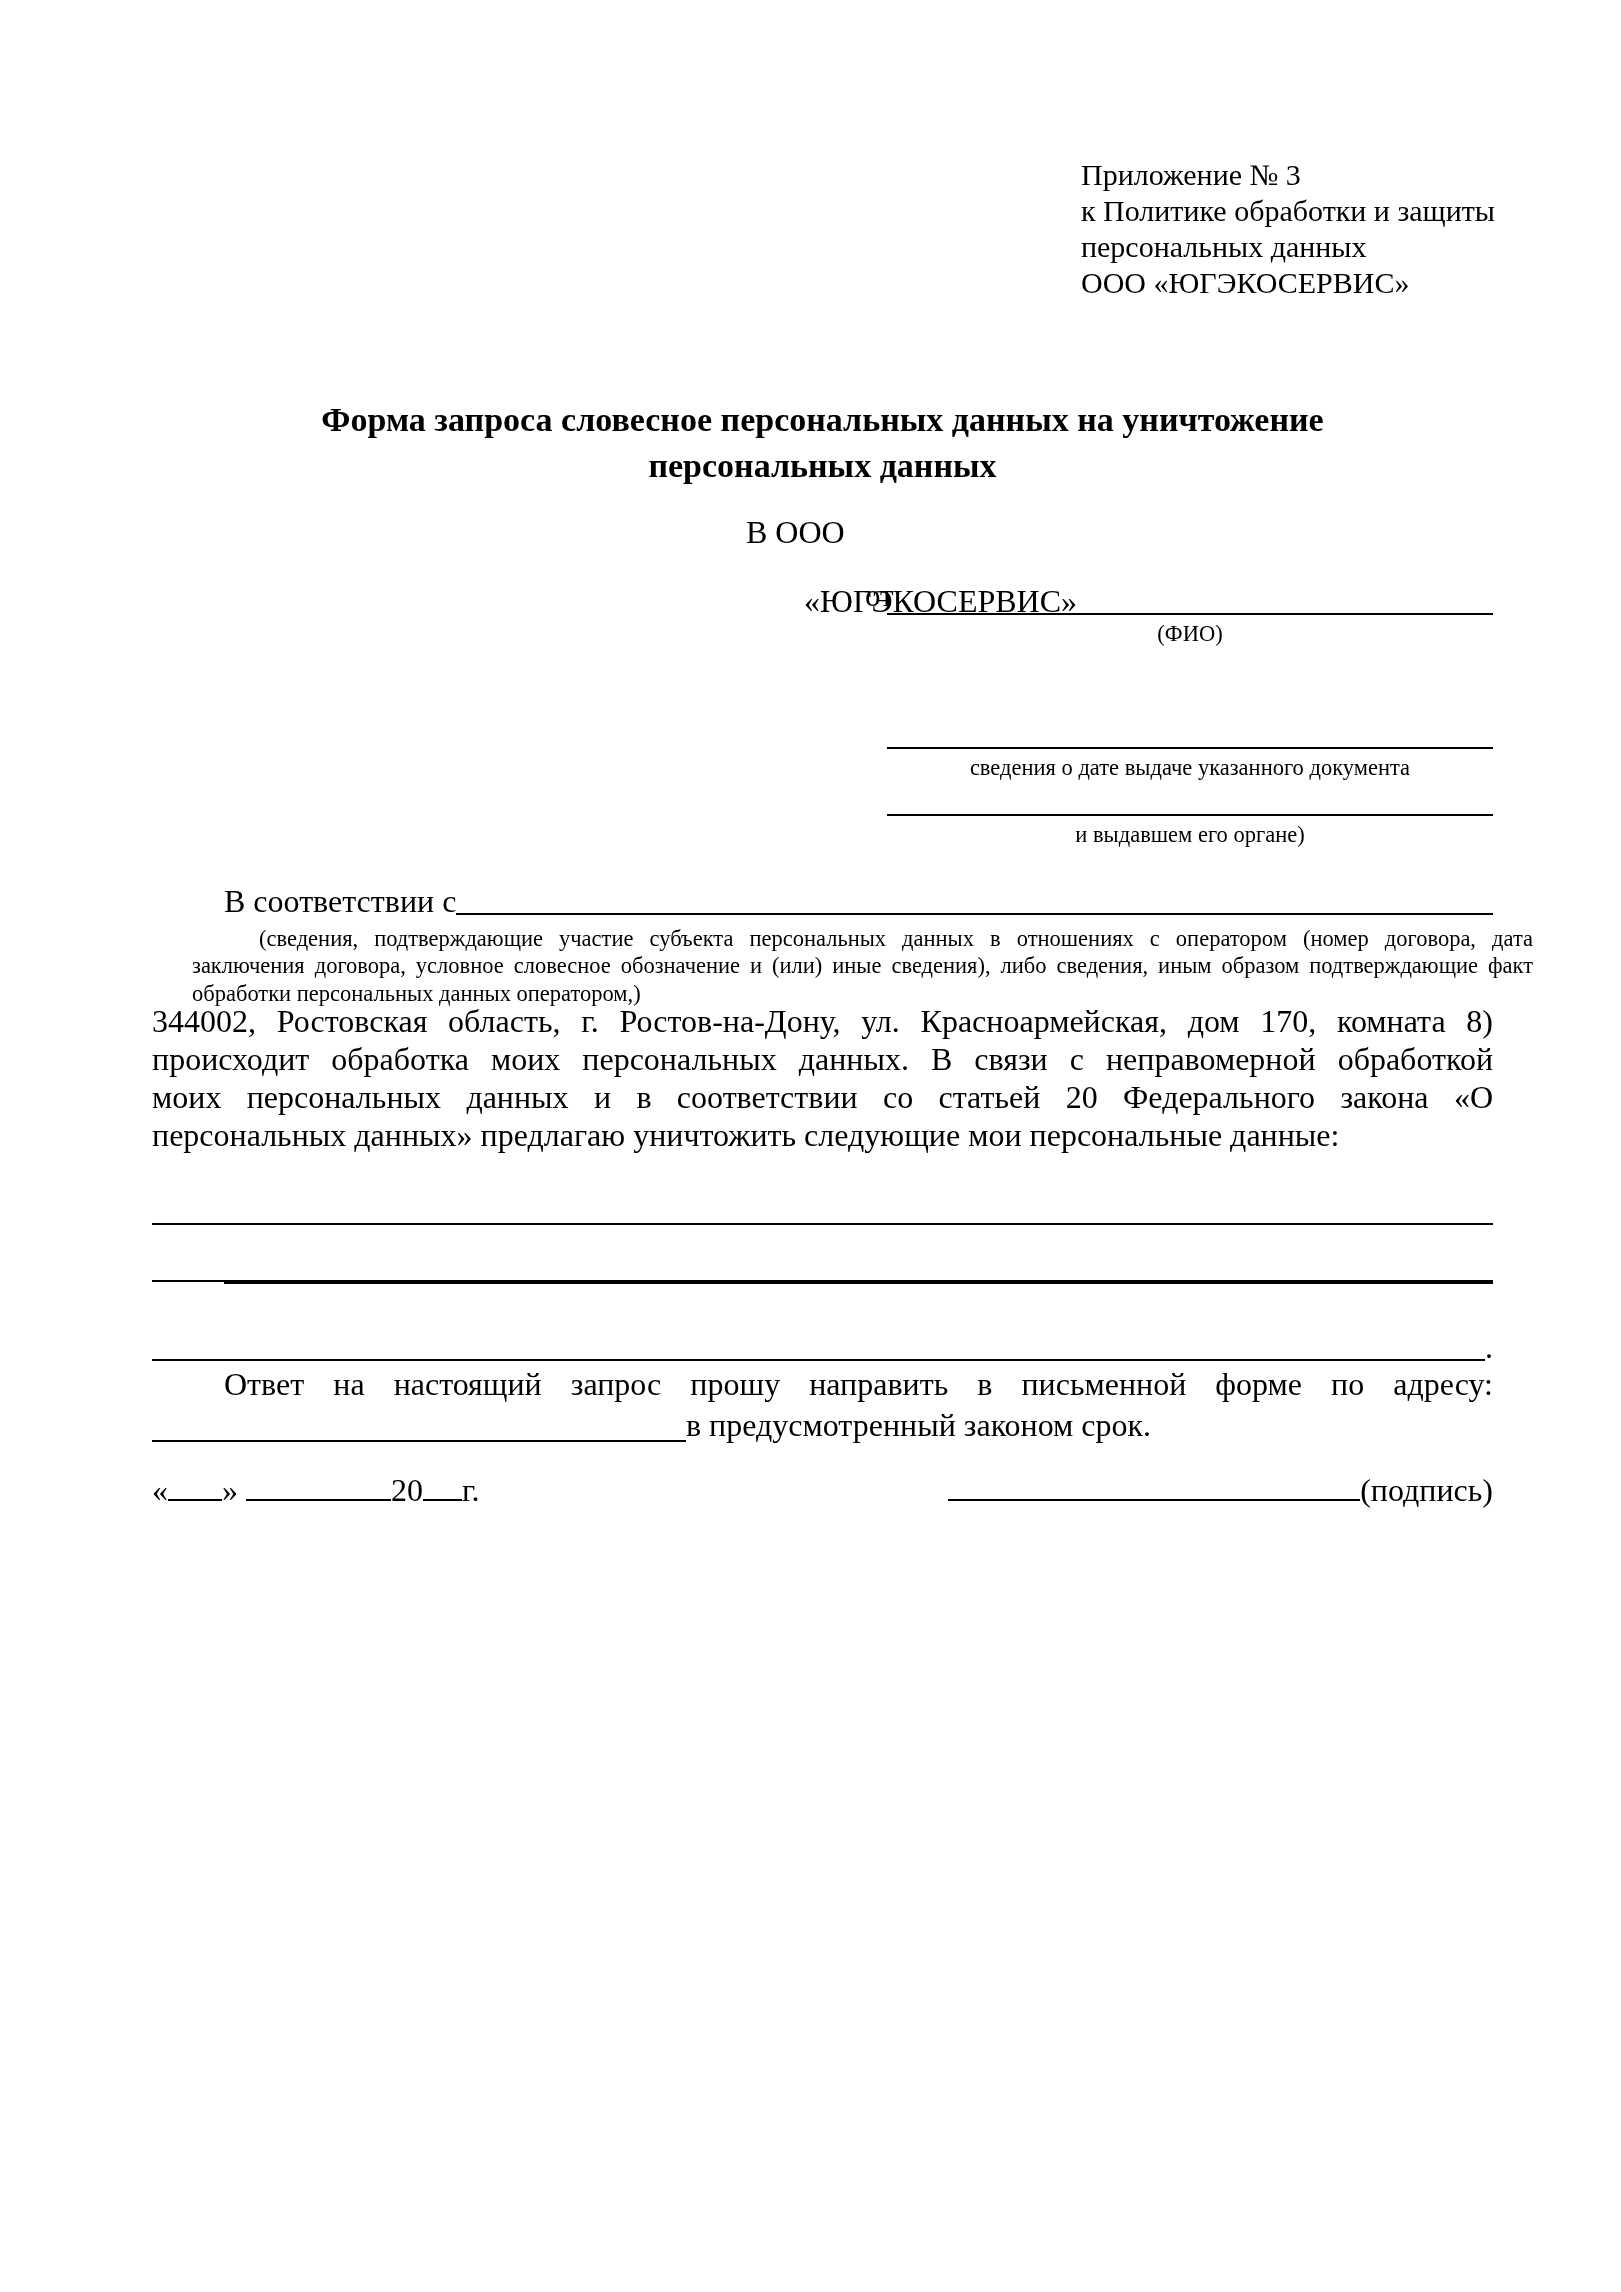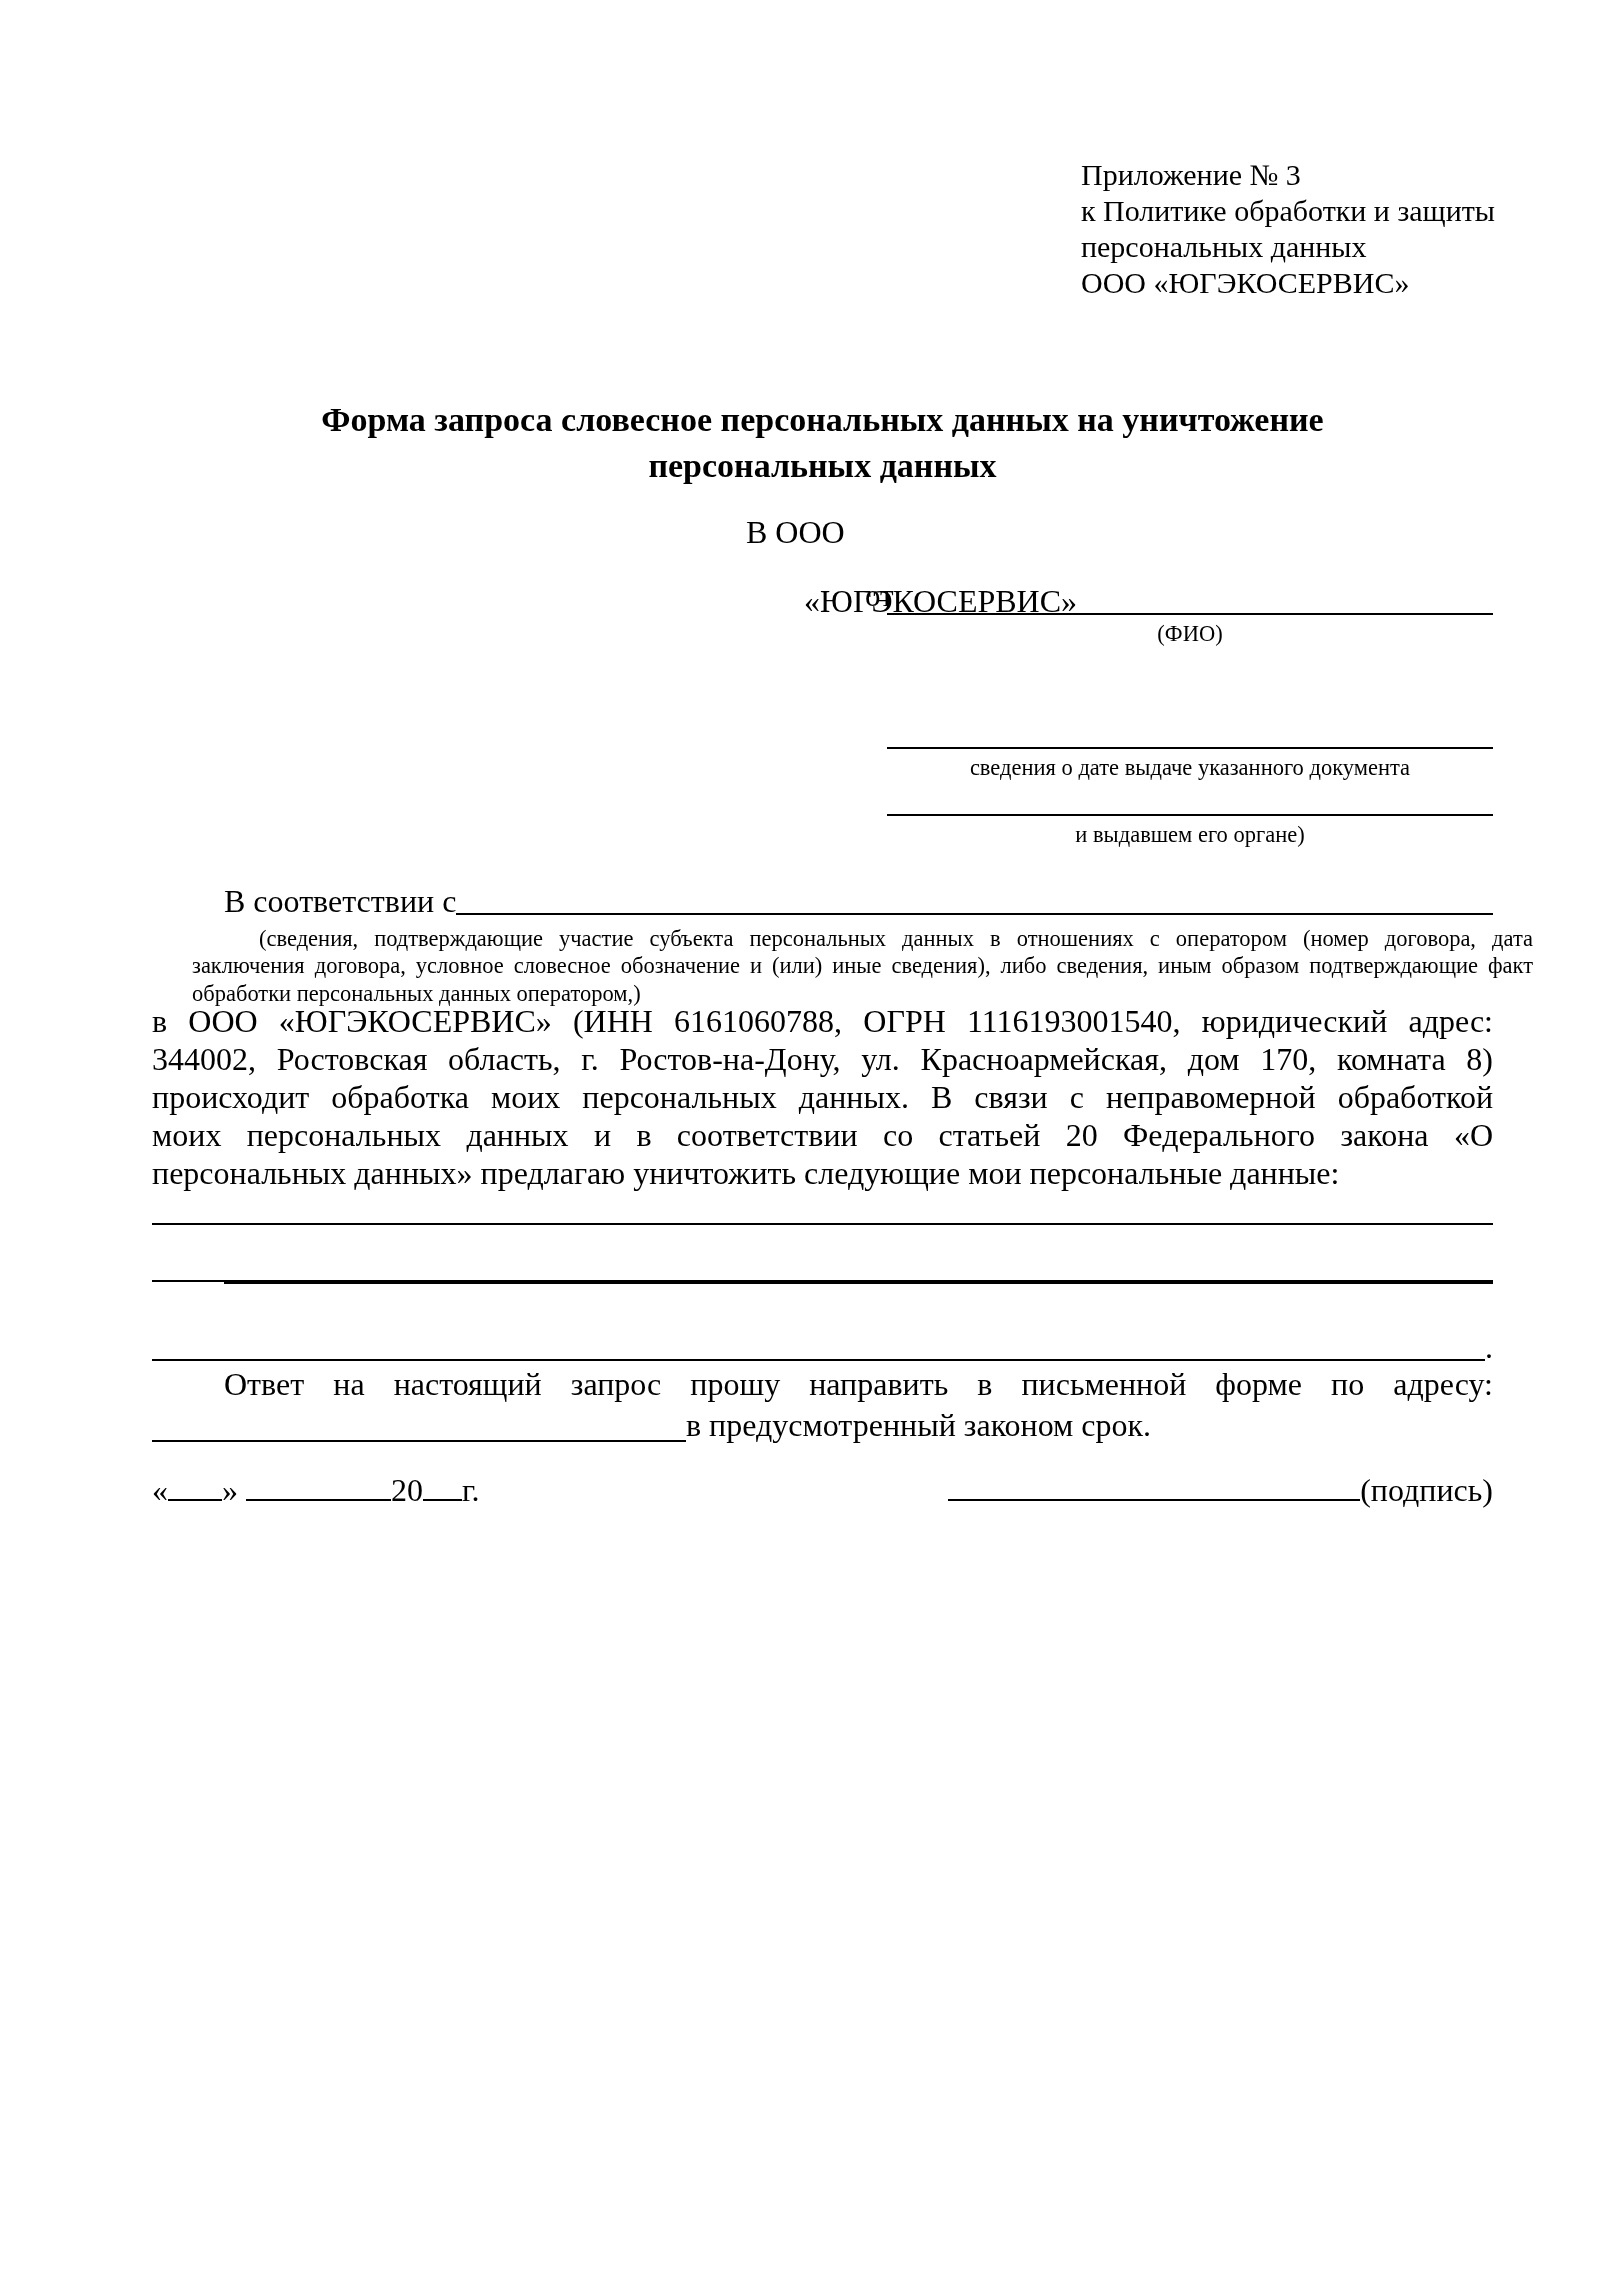--- a/index.html
+++ b/index.html
@@ -187,21 +187,20 @@
     <span class="fill-line"></span>
   </div>
 
   <div class="abs basis-note">
     <div class="note-line-just note-line-first">(сведения, подтверждающие участие субъекта персональных данных в отношениях с оператором (номер договора, дата</div>
     <div class="note-line-just">заключения договора, условное словесное обозначение и (или) иные сведения), либо сведения, иным образом подтверждающие факт</div>
     <div>обработки персональных данных оператором,)</div>
   </div>
 
   <div class="abs body-par">
-    <div class="just">в ООО «ЮГЭКОСЕРВИС»  (ИНН 6161060788, ОГРН 1116193001540, юридический адрес:</div>
     <div class="just">344002, Ростовская область, г. Ростов-на-Дону, ул. Красноармейская, дом 170, комната 8)</div>
     <div class="just">происходит обработка моих персональных данных. В связи с неправомерной обработкой</div>
     <div class="just">моих персональных данных и в соответствии со статьей 20 Федерального закона «О</div>
     <div>персональных данных» предлагаю уничтожить следующие мои персональные данные:</div>
   </div>
 
   <div class="abs rule rule-1"></div>
   <div class="abs rule rule-2"></div>
 
   <div class="abs reason-row">

